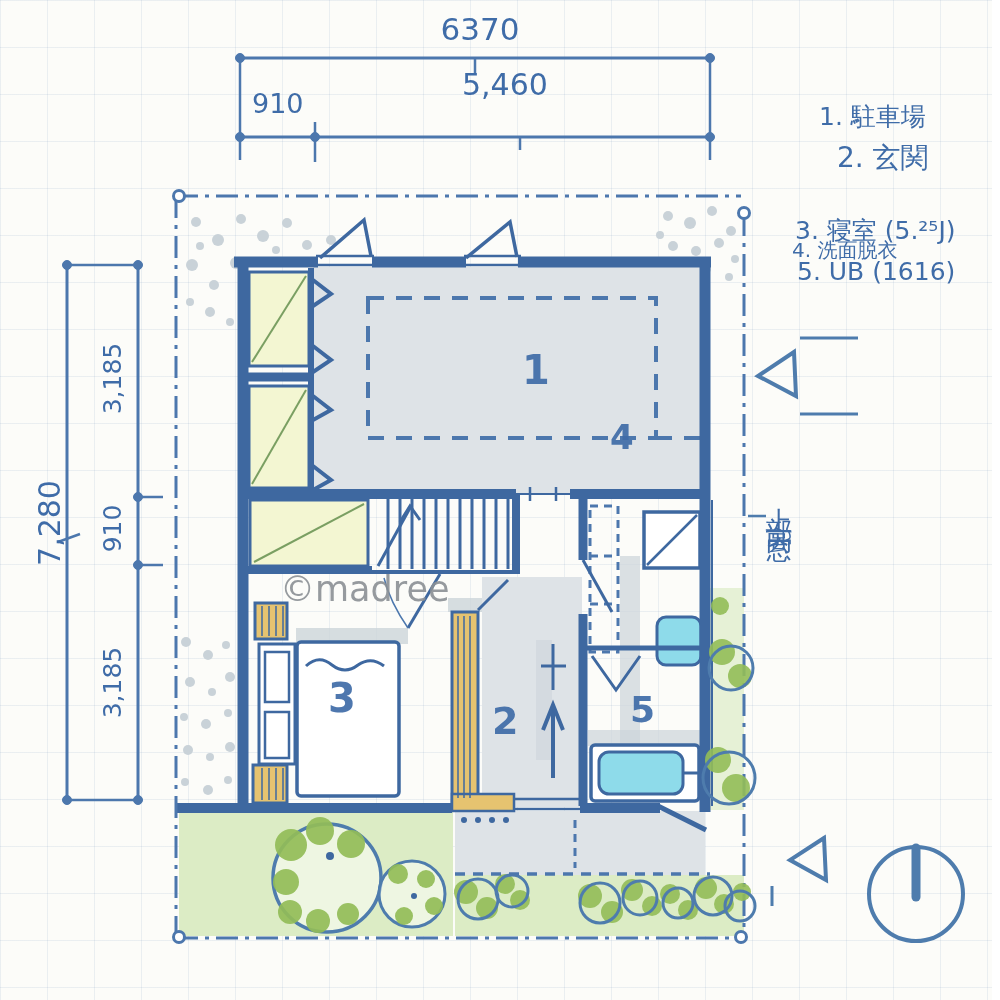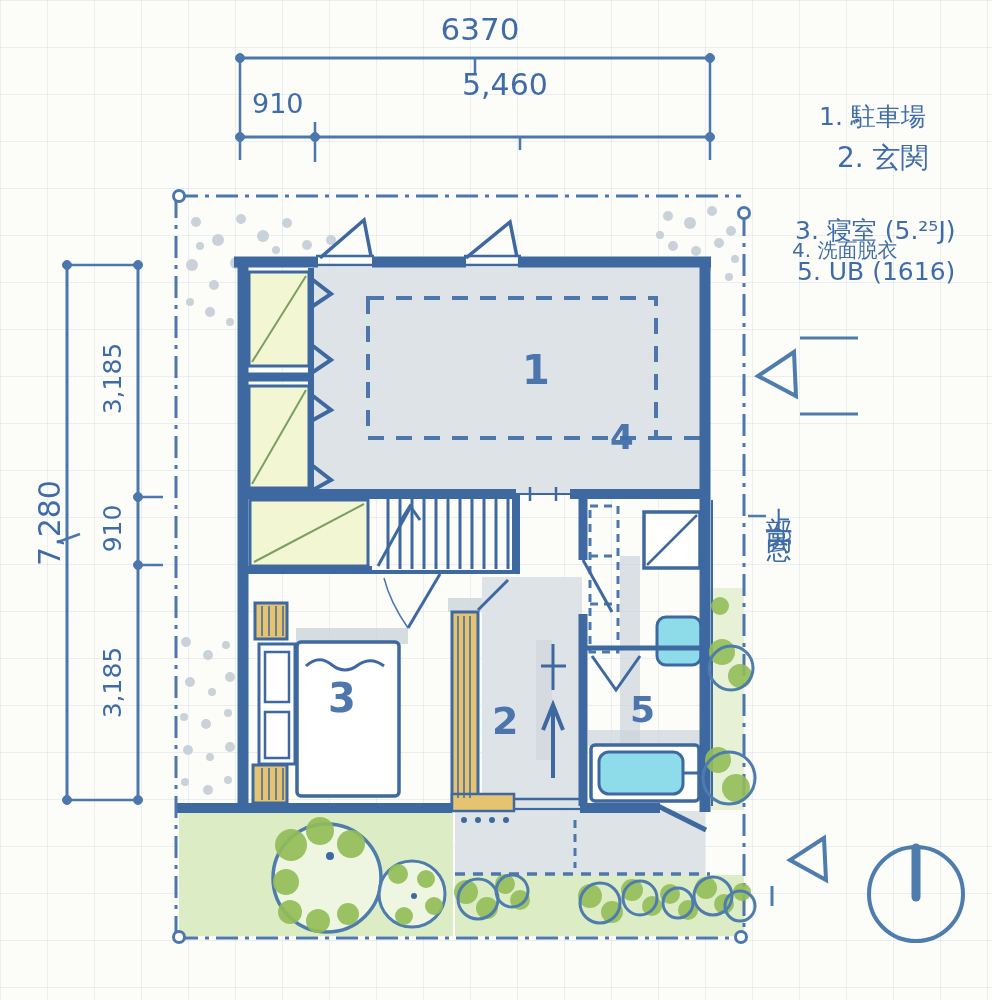--- a/index.html
+++ b/index.html
@@ -346,13 +346,14 @@
   <div class="t" style="left:797px;top:259px;font-size:25px;">5. UB (1616)</div>
 
   <div class="t num" style="left:522px;top:350px;font-size:40px;">1</div>
   <div class="t num" style="left:610px;top:420px;font-size:34px;">4</div>
   <div class="t num" style="left:328px;top:678px;font-size:40px;">3</div>
   <div class="t num" style="left:492px;top:702px;font-size:38px;">2</div>
   <div class="t num" style="left:630px;top:692px;font-size:36px;">5</div>
 
   <div class="t vert" style="left:766px;top:486px;font-size:27px;">上部高窓</div>
 
+  <div class="t wm" style="left:280px;top:572px;font-size:35px;">©madree</div>
 </div>
 
 </body></html>

